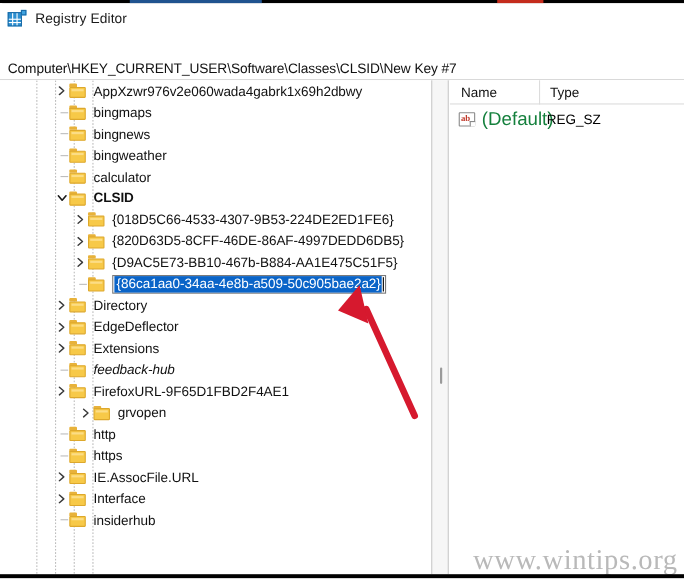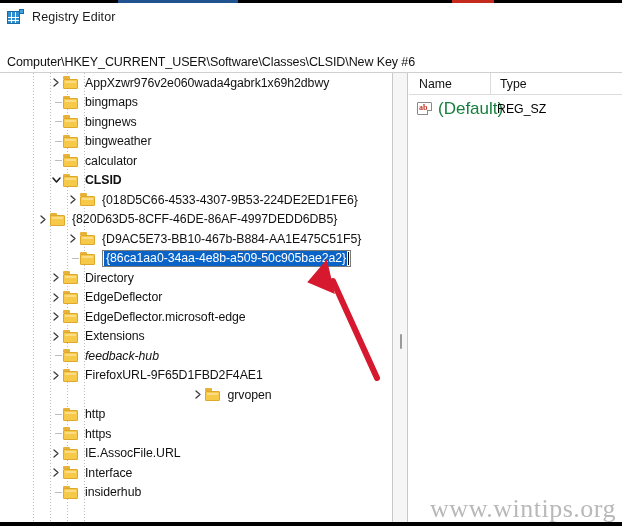--- a/index.html
+++ b/index.html
@@ -295,21 +295,21 @@
         <div class="hline1"></div>
         <div class="hline2"></div>
       </div>
       <div class="nub"></div>
     </div>
     <div class="title-text">Registry Editor</div>
   </div>
 
 
   <div class="addressbar">
-    <div class="address-text">Computer\HKEY_CURRENT_USER\Software\Classes\CLSID\New Key #6</div>
+    <div class="address-text">Computer\HKEY_CURRENT_USER\Software\Classes\CLSID\New Key #7</div>
   </div>
 
   <div class="panes">
 
     <div class="treepane">
       <div class="guide" style="left:33px;"></div>
       <div class="guide" style="left:50px;"></div>
       <div class="guide" style="left:67px;"></div>
       <div class="guide" style="left:84px;"></div>
       <div class="tree-rows" id="tree-rows">
@@ -382,21 +382,21 @@
               <svg width="8" height="9" viewBox="0 0 8 9">
                 <path d="M2 1 L6 4.5 L2 8" fill="none" stroke="#3a3a3a" stroke-width="1.3" stroke-linecap="round" stroke-linejoin="round"></path>
               </svg>
             </div>
             <div class="folder">
               <div class="tab"></div>
               <div class="body"></div>
             </div>
             <div class="tlabel">{018D5C66-4533-4307-9B53-224DE2ED1FE6}</div>
           </div>
-          <div class="trow" style="padding-left: 36px; text-align: center;">
+          <div class="trow" style="padding-left: 66px; text-align: center;">
             <div class="twist">
               <svg width="8" height="9" viewBox="0 0 8 9">
                 <path d="M2 1 L6 4.5 L2 8" fill="none" stroke="#3a3a3a" stroke-width="1.3" stroke-linecap="round" stroke-linejoin="round"></path>
               </svg>
             </div>
             <div class="folder">
               <div class="tab"></div>
               <div class="body"></div>
             </div>
             <div class="tlabel">{820D63D5-8CFF-46DE-86AF-4997DEDD6DB5}</div>
@@ -453,32 +453,20 @@
           <div class="trow" style="padding-left: 49px;">
             <div class="twist">
               <svg width="8" height="9" viewBox="0 0 8 9">
                 <path d="M2 1 L6 4.5 L2 8" fill="none" stroke="#3a3a3a" stroke-width="1.3" stroke-linecap="round" stroke-linejoin="round"></path>
               </svg>
             </div>
             <div class="folder">
               <div class="tab"></div>
               <div class="body"></div>
             </div>
-            <div class="tlabel">EdgeDeflector.microsoft-edge</div>
-          </div>
-          <div class="trow" style="padding-left: 49px;">
-            <div class="twist">
-              <svg width="8" height="9" viewBox="0 0 8 9">
-                <path d="M2 1 L6 4.5 L2 8" fill="none" stroke="#3a3a3a" stroke-width="1.3" stroke-linecap="round" stroke-linejoin="round"></path>
-              </svg>
-            </div>
-            <div class="folder">
-              <div class="tab"></div>
-              <div class="body"></div>
-            </div>
             <div class="tlabel">Extensions</div>
           </div>
           <div class="trow" style="padding-left: 49px; font-style: italic;">
             <div class="twist">
               <div class="elbow" style="position: static; margin-left: 5px;"></div>
             </div>
             <div class="folder">
               <div class="tab"></div>
               <div class="body"></div>
             </div>
@@ -489,21 +477,21 @@
               <svg width="8" height="9" viewBox="0 0 8 9">
                 <path d="M2 1 L6 4.5 L2 8" fill="none" stroke="#3a3a3a" stroke-width="1.3" stroke-linecap="round" stroke-linejoin="round"></path>
               </svg>
             </div>
             <div class="folder">
               <div class="tab"></div>
               <div class="body"></div>
             </div>
             <div class="tlabel">FirefoxURL-9F65D1FBD2F4AE1</div>
           </div>
-          <div class="trow" style="padding-left: 71px; justify-content: center;">
+          <div class="trow" style="padding-left: 71px;">
             <div class="twist">
               <svg width="8" height="9" viewBox="0 0 8 9">
                 <path d="M2 1 L6 4.5 L2 8" fill="none" stroke="#3a3a3a" stroke-width="1.3" stroke-linecap="round" stroke-linejoin="round"></path>
               </svg>
             </div>
             <div class="folder">
               <div class="tab"></div>
               <div class="body"></div>
             </div>
             <div class="tlabel">grvopen</div>

